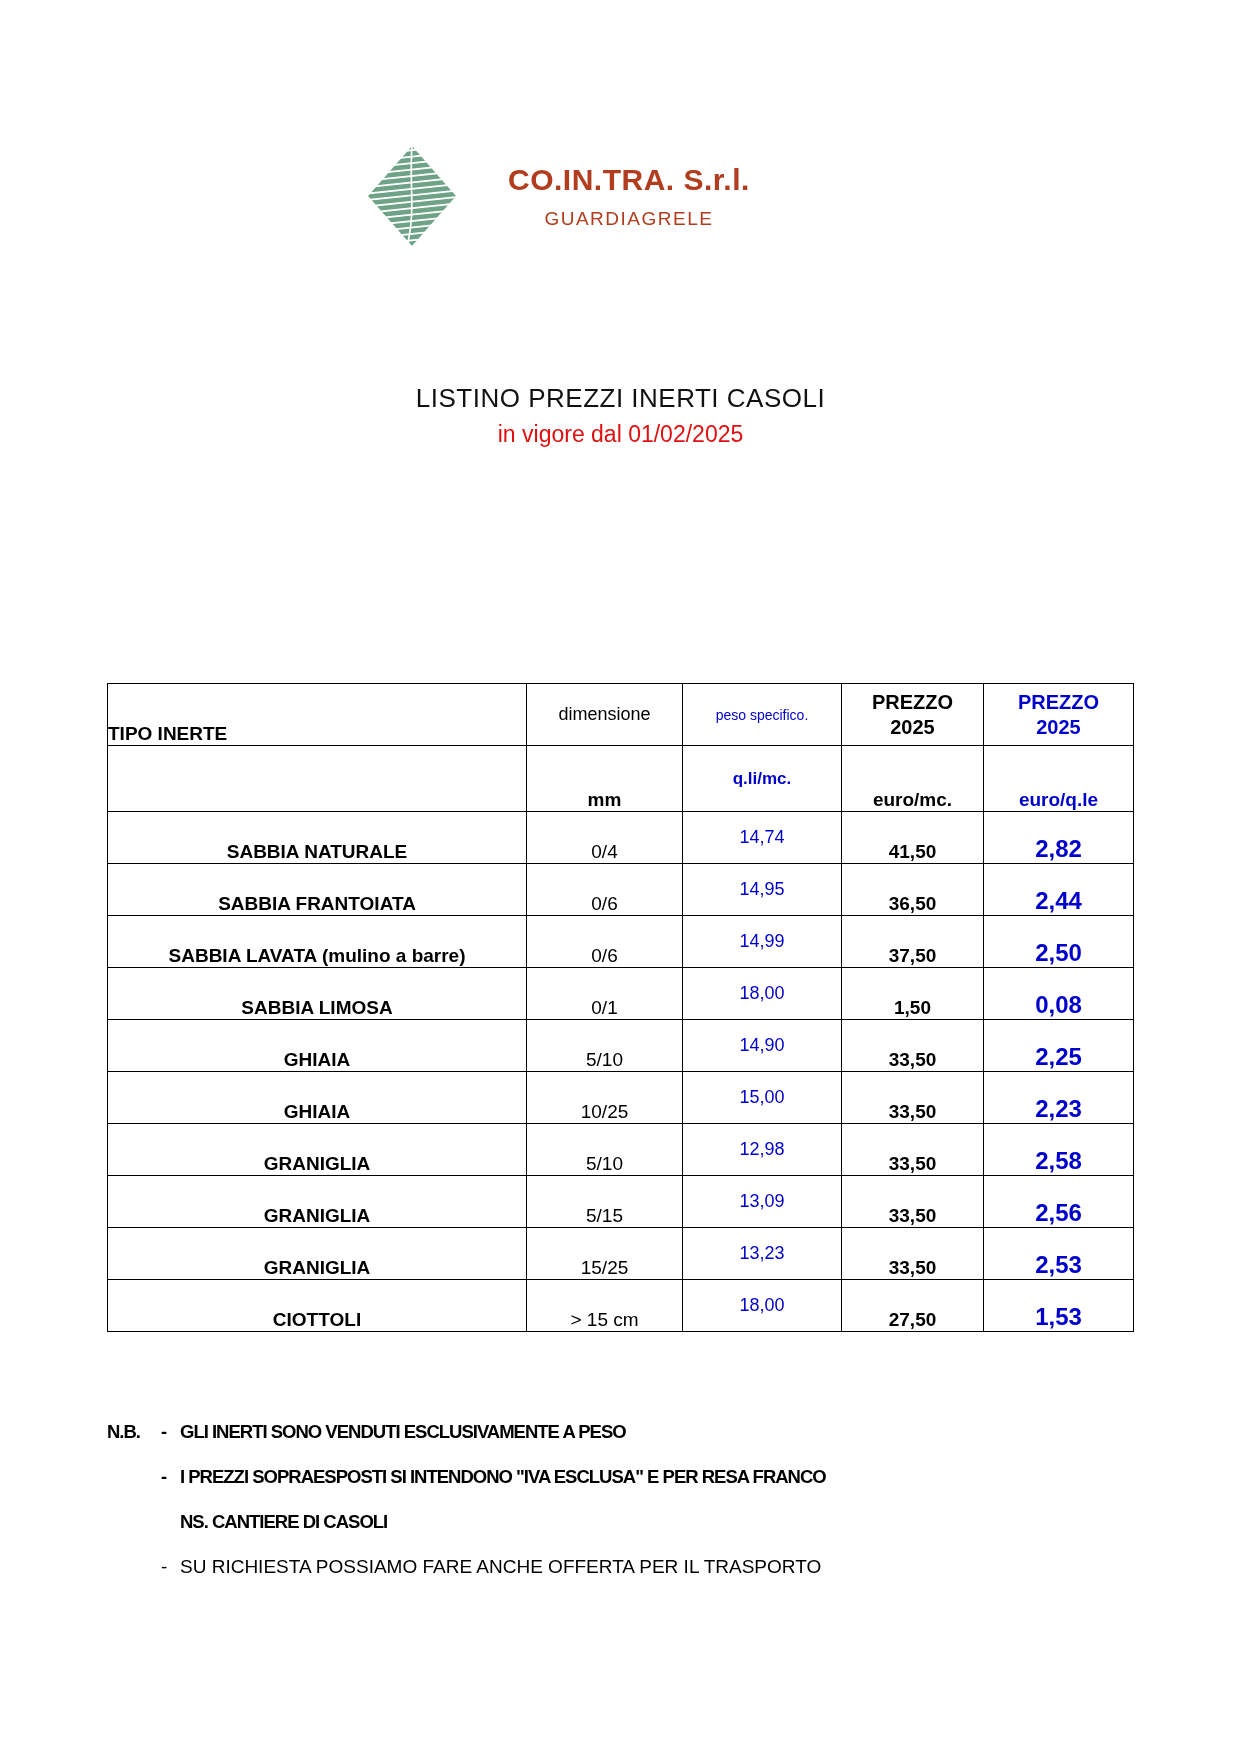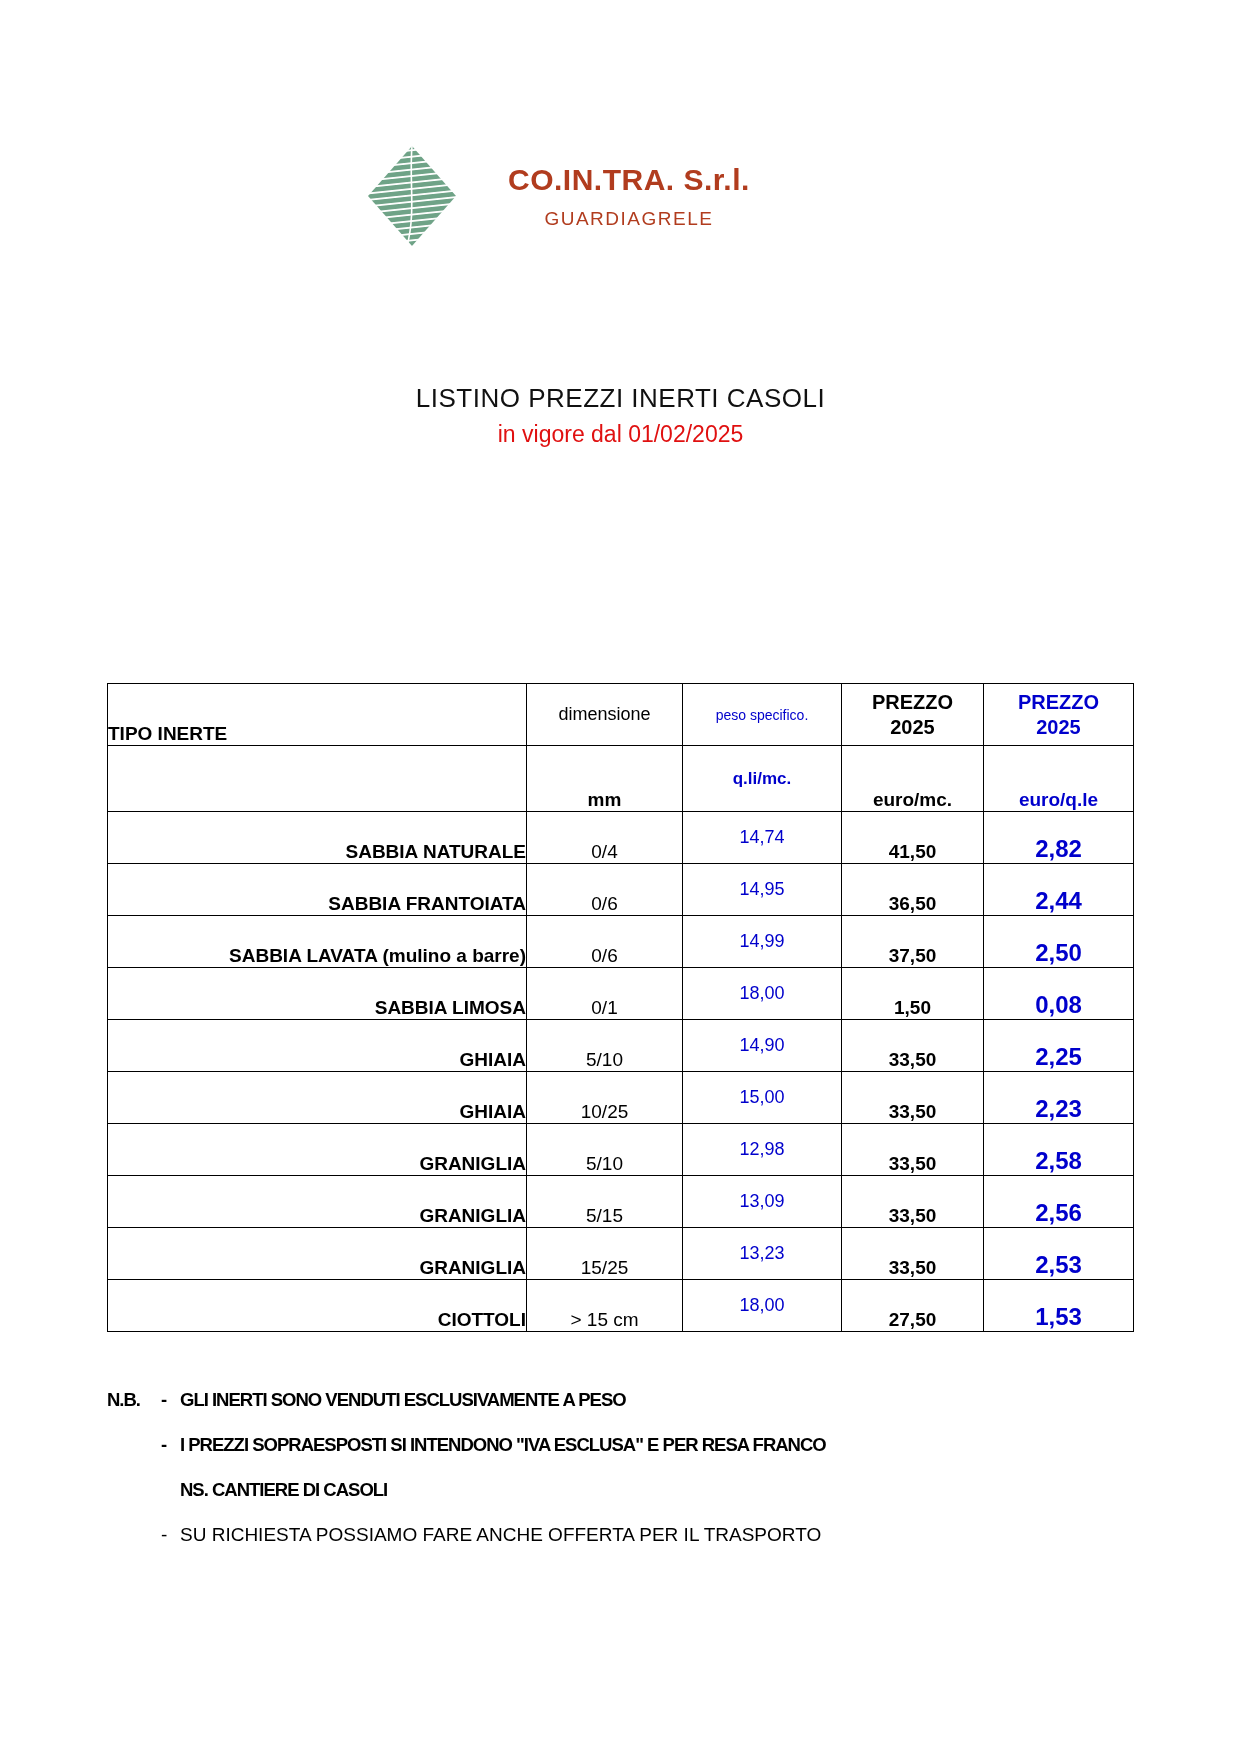--- a/index.html
+++ b/index.html
@@ -40,28 +40,28 @@
   .h-peso { text-align: center; vertical-align: middle; font-weight: normal; font-size: 14px; color: #0000CC; }
   .h-pmc  { text-align: center; vertical-align: middle; font-weight: bold; font-size: 20px; line-height: 25px; }
   .h-pq   { text-align: center; vertical-align: middle; font-weight: bold; font-size: 20px; line-height: 25px; color: #0000CC; }
 
   .u-empty { }
   .u-dim  { text-align: center; vertical-align: bottom; padding-bottom: 8px; font-size: 19px; }
   .u-peso { text-align: center; vertical-align: middle; padding-bottom: 14px; font-size: 17px; color: #0000CC; }
   .u-pmc  { text-align: center; vertical-align: bottom; padding-bottom: 8px; font-weight: bold; font-size: 19px; }
   .u-pq   { text-align: center; vertical-align: bottom; padding-bottom: 8px; font-weight: bold; font-size: 19px; color: #0000CC; }
 
-  .cell-tipo { text-align: right; vertical-align: bottom; padding: 0 4px 7px 6px; font-weight: bold; font-size: 19px; }
+  .cell-tipo { text-align: center; vertical-align: bottom; padding: 0 4px 7px 6px; font-weight: bold; font-size: 19px; }
   .cell-dim  { text-align: center; vertical-align: bottom; padding-bottom: 7px; font-size: 19px; }
   .cell-peso { text-align: center; vertical-align: middle; padding-bottom: 12px; font-size: 18px; color: #0000CC; }
   .cell-pmc  { text-align: center; vertical-align: bottom; padding-bottom: 7px; font-weight: bold; font-size: 19px; }
   .cell-pq   { text-align: center; vertical-align: bottom; padding-bottom: 7px; font-weight: bold; font-size: 24px; color: #0000CC; }
 
   
-  .notes { position: absolute; left: 107px; top: 1388px; width: 900px; }
+  .notes { position: absolute; left: 107px; top: 1420px; width: 900px; }
   .note { display: flex; margin-bottom: 21px; font-size: 19px; line-height: 24px; }
   .note.bold { font-weight: bold; font-size: 18.5px; letter-spacing: -1px; }
   .note-prefix { width: 54px; flex: none; }
   .note-bullet { width: 19px; flex: none; }
   .note-text { flex: 1; }
 </style>
 </head>
 <body>
 
 <div class="page">

